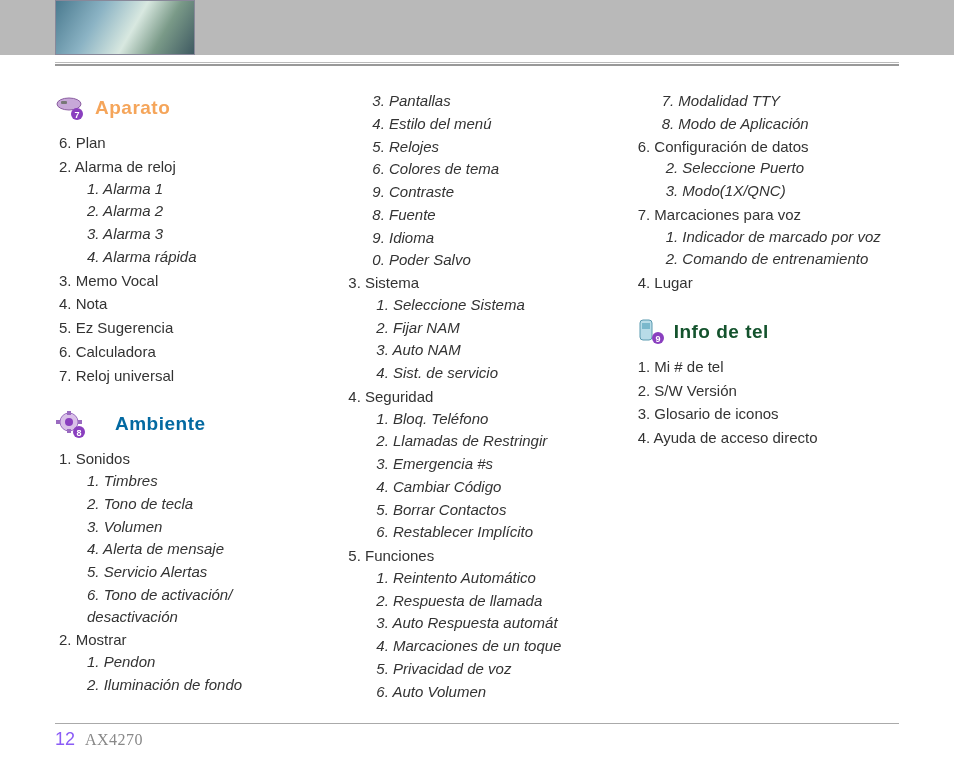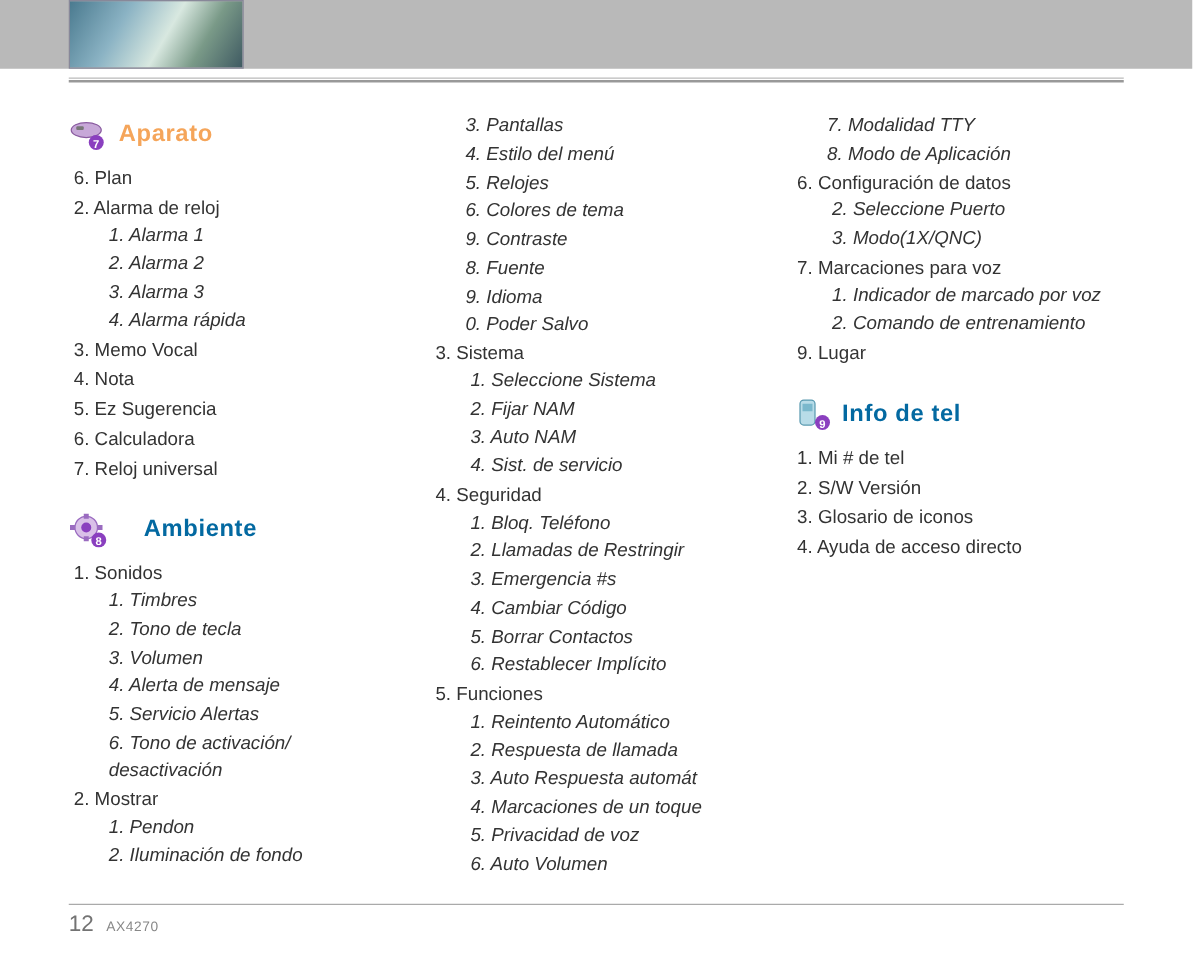--- a/index.html
+++ b/index.html
@@ -6,31 +6,31 @@
   body { width: 954px; height: 764px; font-family: "Helvetica Neue", Arial, sans-serif; font-weight: 300; color: #333; background: #fff; position: relative; }
   .top-bar { width: 100%; height: 55px; background: #b9b9b9; position: relative; }
   .top-img { position: absolute; left: 55px; top: 0; width: 140px; height: 55px; background: linear-gradient(120deg, #4a7a8f 0%, #8bb3c4 30%, #d8e8e0 55%, #7a9a88 75%, #3f5a62 100%); border: 1px solid #889; }
   .hr-top { position: absolute; left: 55px; right: 55px; top: 62px; height: 4px; border-top: 1px solid #bbb; border-bottom: 2px solid #999; }
   .content { position: absolute; left: 55px; right: 55px; top: 90px; bottom: 55px; display: flex; gap: 24px; }
   .col { flex: 1; font-size: 15px; line-height: 1.45; }
   .section-head { display: flex; align-items: center; gap: 8px; margin: 4px 0 10px 0; }
   .section-head h2 { font-size: 19px; font-weight: 700; letter-spacing: 0.5px; }
   .orange h2 { color: #f5a55a; }
   .blue   h2 { color: #0369a1; margin-left: 20px; }
-  .teal   h2 { color: #0369a1; }
+  .teal   h2 { color: #14532d; }
   .icon { width: 32px; height: 28px; display: inline-flex; align-items: center; justify-content: center; }
   ol { list-style: none; padding-left: 0; }
   .l1 > li { padding-left: 4px; margin-bottom: 2px; }
   .l2 { padding-left: 28px; font-style: italic; }
   .l2 > li { margin-bottom: 1px; }
   .num { display: inline; }
   .bottom-rule { position: absolute; left: 55px; right: 55px; bottom: 40px; height: 0; border-top: 1px solid #aaa; }
   .footer { position: absolute; left: 55px; bottom: 14px; font-size: 14px; }
-  .footer .pg { font-size: 18px; font-weight: 400; color: #737373; margin-right: 6px; }
-  .footer .model { font-size: 11px; color: #888; letter-spacing: 0.5px; }
+  .footer .pg { font-size: 18px; font-weight: 400; color: #8b5cf6; margin-right: 6px; }
+  .footer .model { font-size: 16px; color: #888; letter-spacing: 0.5px; font-family: Liberation Serif, serif; }
 </style>
 </head>
 <body>
 
 <div class="top-bar">
   <div class="top-img"></div>
 </div>
 <div class="hr-top"></div>
 
 <div class="content">
@@ -141,21 +141,21 @@
       </ol>
     <ol class="l1">
         <li><span class="num">6. Configuración de datos</span><ol class="l2">
             <li><span class="num">2. Seleccione Puerto</span></li>
             <li><span class="num">3. Modo(1X/QNC)</span></li>
           </ol></li>
         <li><span class="num">7. Marcaciones para voz</span><ol class="l2">
             <li><span class="num">1. Indicador de marcado por voz</span></li>
             <li><span class="num">2. Comando de entrenamiento</span></li>
           </ol></li>
-        <li><span class="num">9. Lugar</span></li>
+        <li><span class="num">4. Lugar</span></li>
       </ol>
 
     <div style="height:18px"></div>
 
     <div class="section-head teal">
       <span class="icon">
         <svg viewBox="0 0 32 28" width="32" height="28">
           <rect x="6" y="2" width="12" height="20" rx="3" fill="#b8dce8" stroke="#5a9ab0"></rect>
           <rect x="8" y="5" width="8" height="6" fill="#7ab8cc"></rect>
           <circle cx="24" cy="20" r="6" fill="#8a3fbf"></circle>

